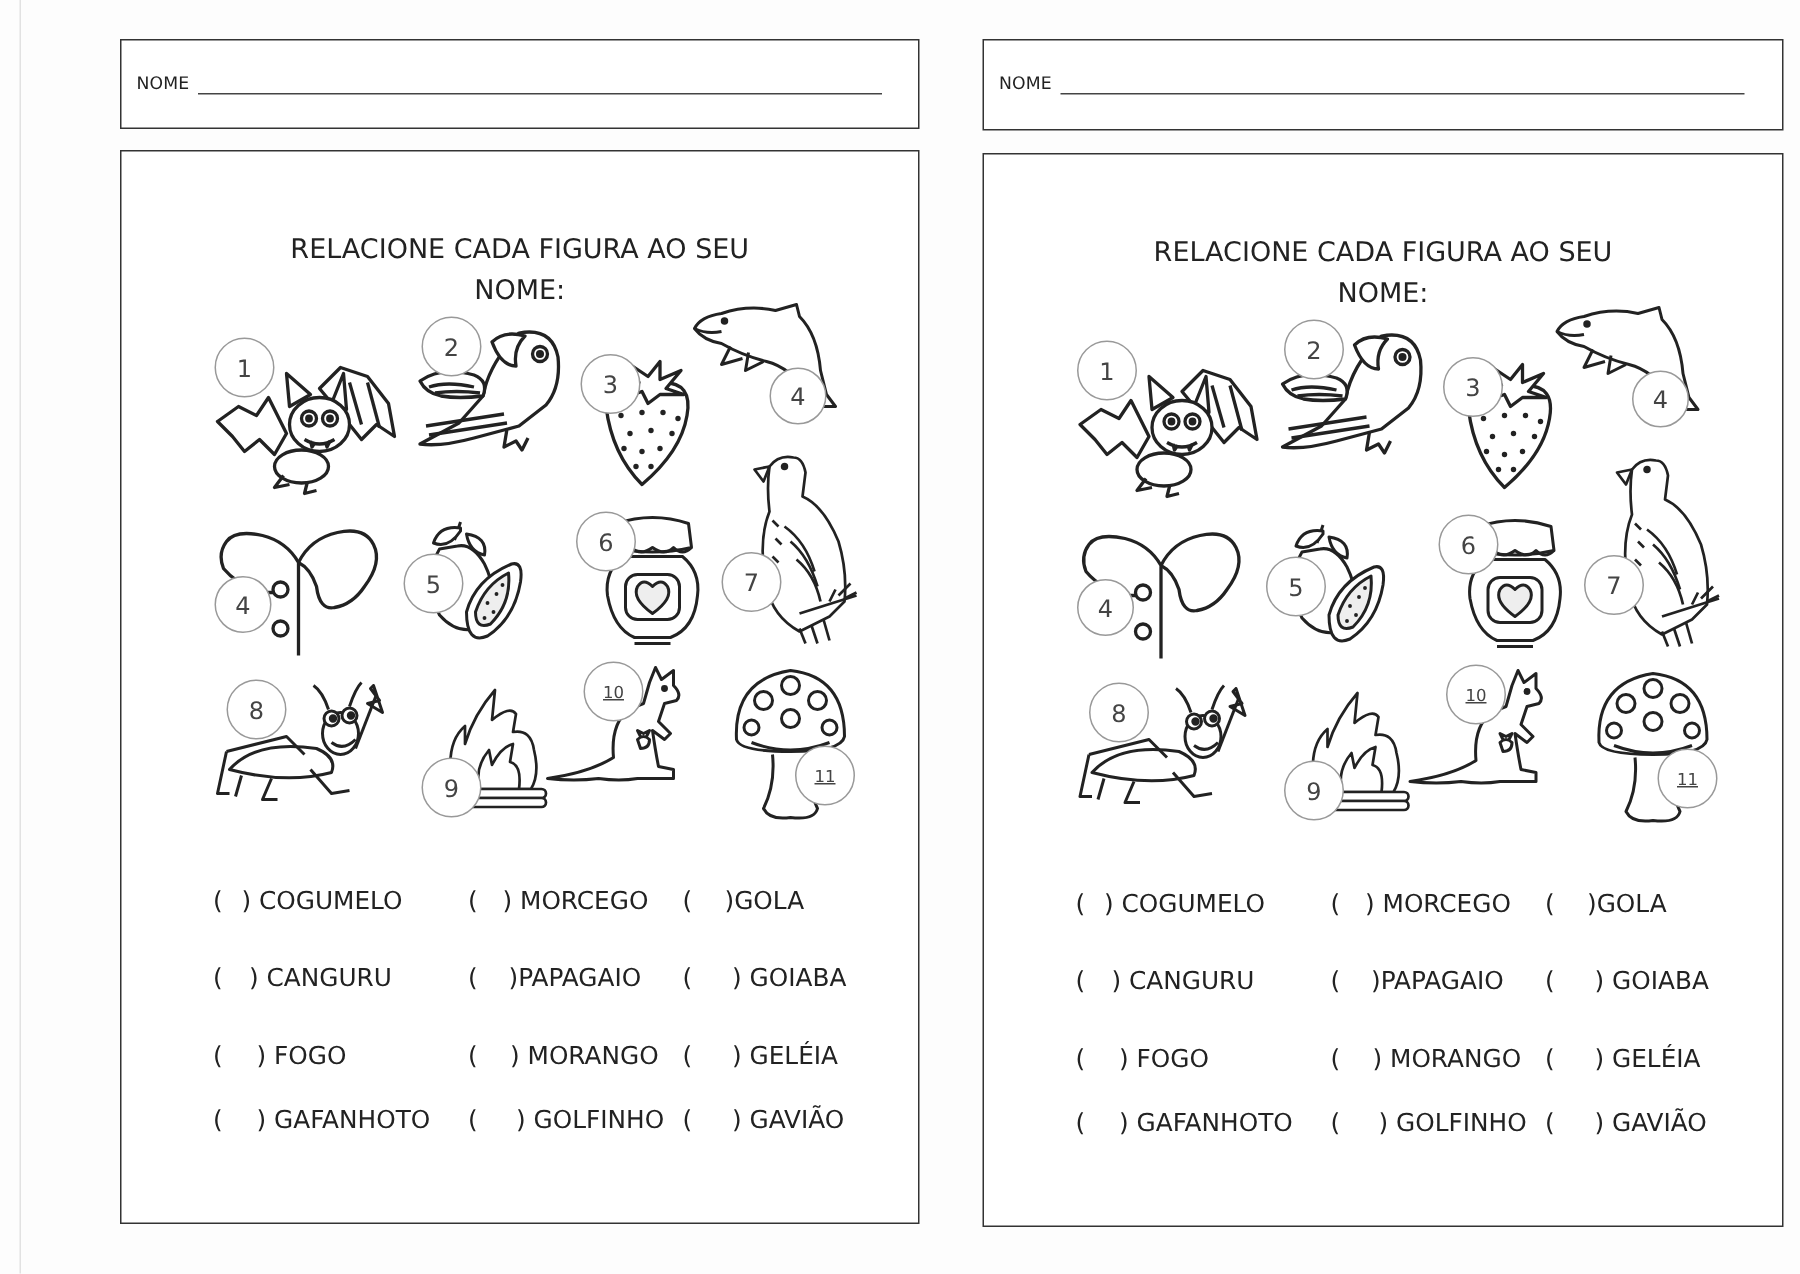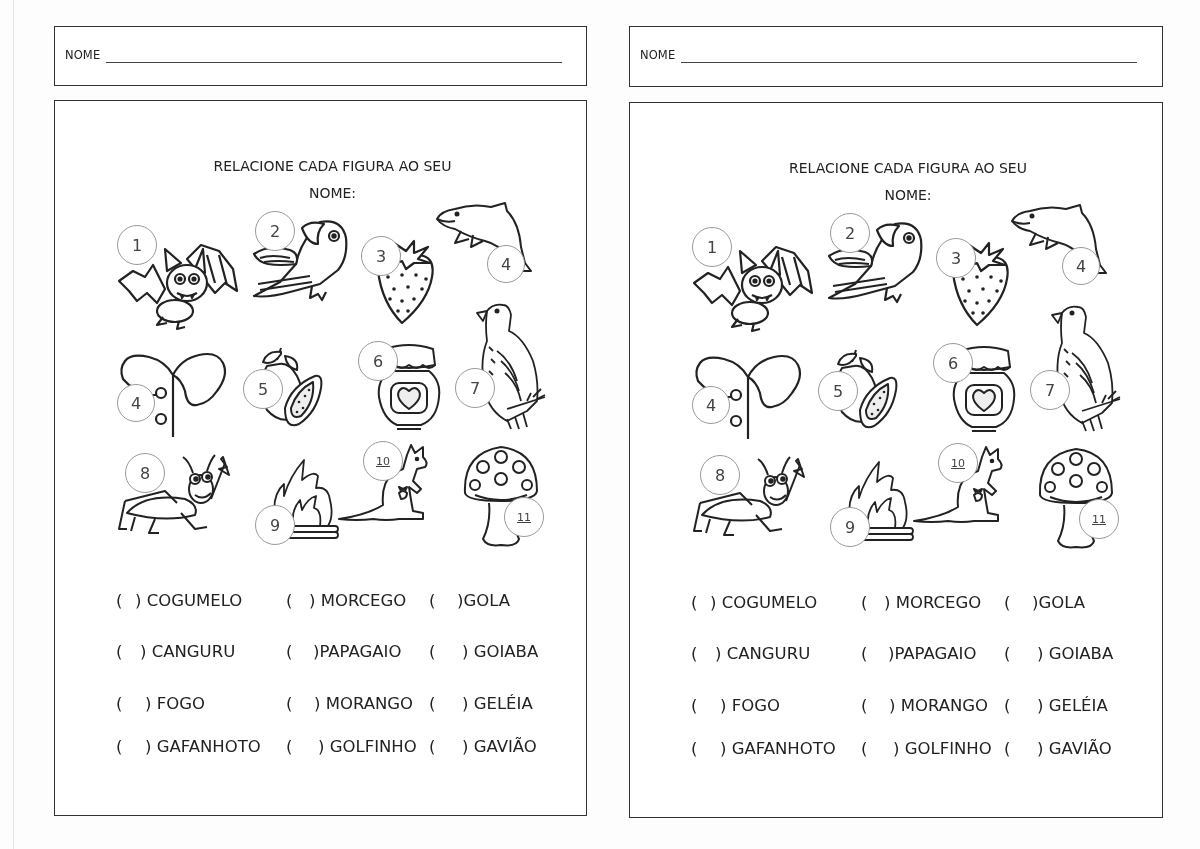--- a/index.html
+++ b/index.html
@@ -3,36 +3,36 @@
 <meta charset="utf-8">
 <style>
   html, body { margin: 0; padding: 0; }
   body {
     width: 1200px; height: 849px; position: relative; overflow: hidden;
     background: #fdfdfd;
     font-family: "DejaVu Sans", "Liberation Sans", sans-serif;
     color: #1a1a1a;
   }
   .edge-line { position: absolute; left: 13px; top: 0; width: 1px; height: 849px; background: #e2e2e2; }
-  .sheet { position: absolute; top: 0; height: 849px; }
+  .sheet { position: absolute; top: 0; height: 849px; margin-left: 26px; }
   .name-box {
     position: absolute; border: 1.6px solid #333; background: #fff; box-sizing: border-box;
   }
   .name-label {
     position: absolute; left: 10px; top: 21px; font-size: 11.5px; letter-spacing: 0.1px; color: #222;
   }
   .name-line {
     position: absolute; left: 51px; top: 35px; height: 0; border-bottom: 1px solid #444;
   }
   .main-box {
     position: absolute; border: 1.6px solid #333; background: #fff; box-sizing: border-box;
   }
   .title {
-    position: absolute; left: 12px; width: 100%; text-align: center;
-    font-size: 14px; line-height: 27px; color: #222; font-weight: normal;
+    position: absolute; left: 0; width: 100%; text-align: center;
+    font-size: 18px; line-height: 27px; color: #222; font-weight: normal;
   }
   .fig { position: absolute; }
   .fig svg { overflow: visible; }
   .badge {
     position: absolute; border: 1.2px solid #999; border-radius: 50%; background: #fff;
     display: flex; align-items: center; justify-content: center;
     font-size: 16px; color: #444; box-sizing: border-box;
   }
   .badge.small { font-size: 11px; text-decoration: underline; }
   .word-row { position: absolute; left: 0; width: 100%; height: 22px; font-size: 16.5px; color: #222; }

